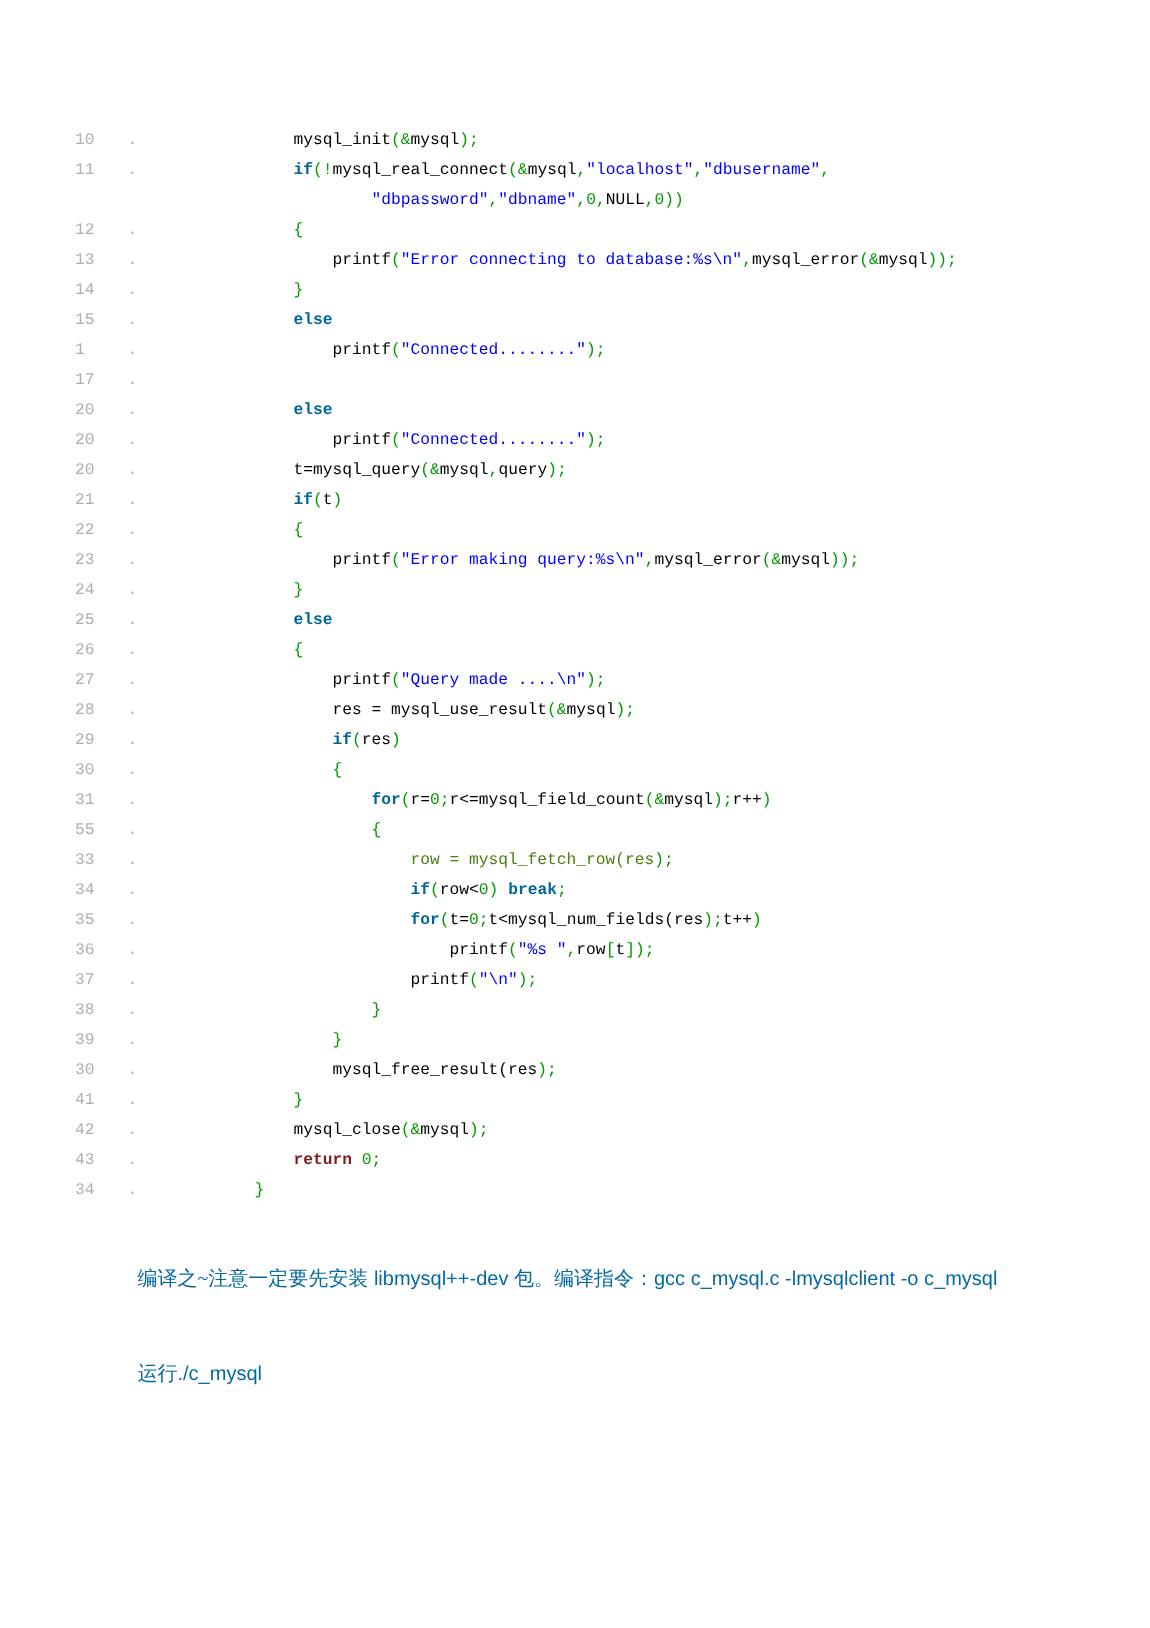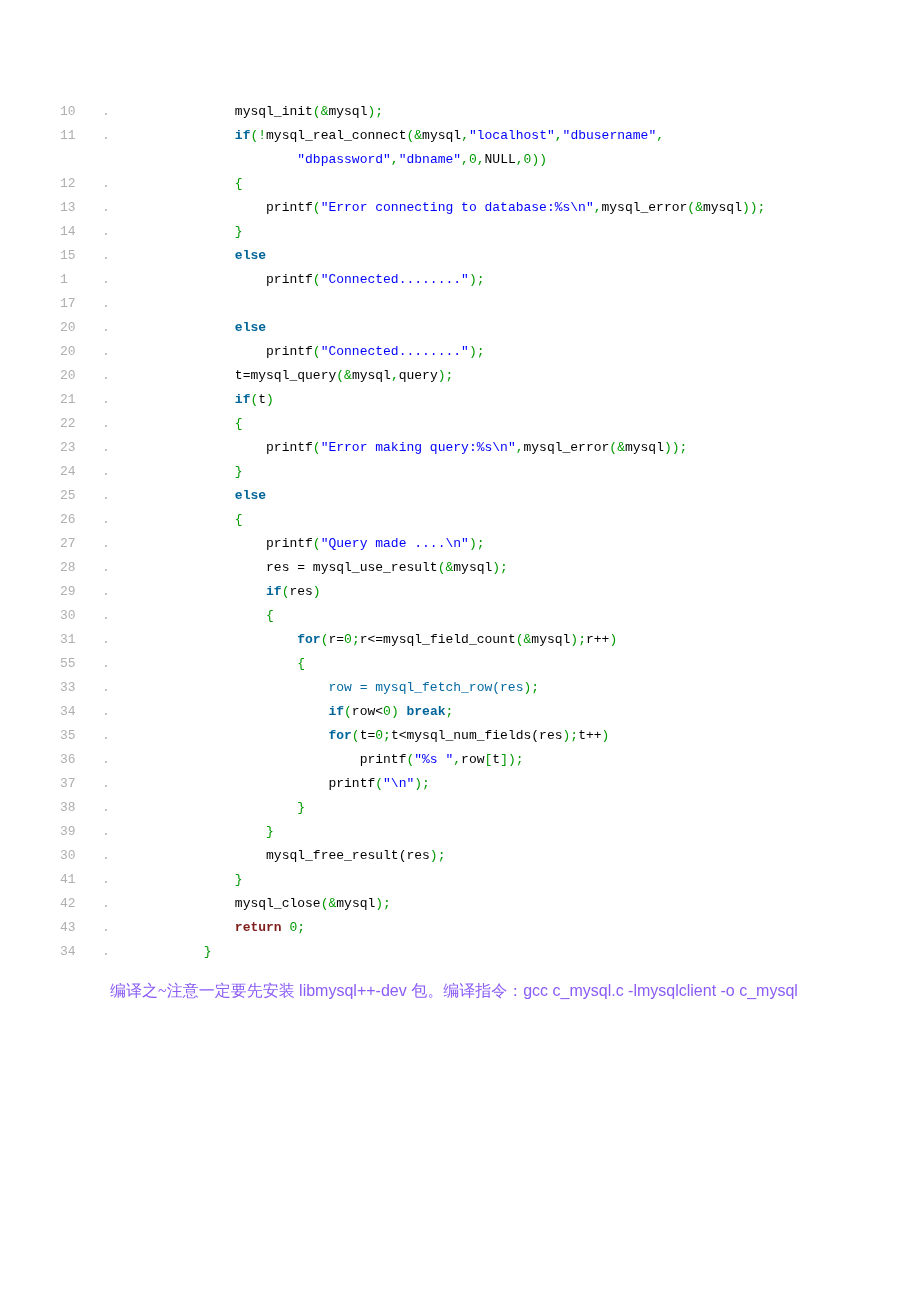--- a/index.html
+++ b/index.html
@@ -32,22 +32,22 @@
     color: #afafaf;
     flex-shrink: 0;
   }
   .code-cell {
     flex: 1;
     white-space: pre;
   }
   .paragraph {
     font-size: 16px;
     line-height: 32px;
-    color: #8b5cf6;
-    margin-top: 11px;
+    color: #0369a1;
+    margin-top: 44px;
     padding: 0 18px;
   }
   .para-indent { display:inline-block; width:2em; }
   .cjk { font-family: "SimSun", "Songti SC", serif; }
   .latin { font-family: Arial, "Helvetica Neue", sans-serif; }
 </style>
 </head>
 <body>
 
 <div class="page">
@@ -70,32 +70,35 @@
       <div class="code-row"><span class="line-num">23</span><span class="line-dot">.</span><span class="code-cell"><span>                    </span><span style="color: rgb(0, 0, 0);">printf</span><span style="color: rgb(0, 153, 0);">(</span><span style="color: rgb(0, 0, 255);">"Error making query:%s\n"</span><span style="color: rgb(0, 153, 0);">,</span><span style="color: rgb(0, 0, 0);">mysql_error</span><span style="color: rgb(0, 153, 0);">(</span><span style="color: rgb(0, 153, 0);">&amp;</span><span style="color: rgb(0, 0, 0);">mysql</span><span style="color: rgb(0, 153, 0);">));</span></span></div>
       <div class="code-row"><span class="line-num">24</span><span class="line-dot">.</span><span class="code-cell"><span>                </span><span style="color: rgb(0, 153, 0);">}</span></span></div>
       <div class="code-row"><span class="line-num">25</span><span class="line-dot">.</span><span class="code-cell"><span>                </span><span style="color: rgb(0, 102, 153); font-weight: bold;">else</span></span></div>
       <div class="code-row"><span class="line-num">26</span><span class="line-dot">.</span><span class="code-cell"><span>                </span><span style="color: rgb(0, 153, 0);">{</span></span></div>
       <div class="code-row"><span class="line-num">27</span><span class="line-dot">.</span><span class="code-cell"><span>                    </span><span style="color: rgb(0, 0, 0);">printf</span><span style="color: rgb(0, 153, 0);">(</span><span style="color: rgb(0, 0, 255);">"Query made ....\n"</span><span style="color: rgb(0, 153, 0);">);</span></span></div>
       <div class="code-row"><span class="line-num">28</span><span class="line-dot">.</span><span class="code-cell"><span>                    </span><span style="color: rgb(0, 0, 0);">res = mysql_use_result</span><span style="color: rgb(0, 153, 0);">(</span><span style="color: rgb(0, 153, 0);">&amp;</span><span style="color: rgb(0, 0, 0);">mysql</span><span style="color: rgb(0, 153, 0);">);</span></span></div>
       <div class="code-row"><span class="line-num">29</span><span class="line-dot">.</span><span class="code-cell"><span>                    </span><span style="color: rgb(0, 102, 153); font-weight: bold;">if</span><span style="color: rgb(0, 153, 0);">(</span><span style="color: rgb(0, 0, 0);">res</span><span style="color: rgb(0, 153, 0);">)</span></span></div>
       <div class="code-row"><span class="line-num">30</span><span class="line-dot">.</span><span class="code-cell"><span>                    </span><span style="color: rgb(0, 153, 0);">{</span></span></div>
       <div class="code-row"><span class="line-num">31</span><span class="line-dot">.</span><span class="code-cell"><span>                        </span><span style="color: rgb(0, 102, 153); font-weight: bold;">for</span><span style="color: rgb(0, 153, 0);">(</span><span style="color: rgb(0, 0, 0);">r=</span><span style="color: rgb(0, 153, 0);">0</span><span style="color: rgb(0, 153, 0);">;</span><span style="color: rgb(0, 0, 0);">r&lt;=mysql_field_count</span><span style="color: rgb(0, 153, 0);">(</span><span style="color: rgb(0, 153, 0);">&amp;</span><span style="color: rgb(0, 0, 0);">mysql</span><span style="color: rgb(0, 153, 0);">);</span><span style="color: rgb(0, 0, 0);">r++</span><span style="color: rgb(0, 153, 0);">)</span></span></div>
       <div class="code-row"><span class="line-num">55</span><span class="line-dot">.</span><span class="code-cell"><span>                        </span><span style="color: rgb(0, 153, 0);">{</span></span></div>
-      <div class="code-row"><span class="line-num">33</span><span class="line-dot">.</span><span class="code-cell"><span>                            </span><span style="color: #0369a1;">row = mysql_fetch_row(res</span><span style="color: rgb(0, 153, 0);">);</span></span></div>
+      <div class="code-row"><span class="line-num">33</span><span class="line-dot">.</span><span class="code-cell"><span>                            </span><span style="color: #4d7c0f;">row = mysql_fetch_row(res</span><span style="color: rgb(0, 153, 0);">);</span></span></div>
       <div class="code-row"><span class="line-num">34</span><span class="line-dot">.</span><span class="code-cell"><span>                            </span><span style="color: rgb(0, 102, 153); font-weight: bold;">if</span><span style="color: rgb(0, 153, 0);">(</span><span style="color: rgb(0, 0, 0);">row&lt;</span><span style="color: rgb(0, 153, 0);">0</span><span style="color: rgb(0, 153, 0);">)</span><span style="color: rgb(0, 0, 0);"> </span><span style="color: rgb(0, 102, 153); font-weight: bold;">break</span><span style="color: rgb(0, 153, 0);">;</span></span></div>
       <div class="code-row"><span class="line-num">35</span><span class="line-dot">.</span><span class="code-cell"><span>                            </span><span style="color: rgb(0, 102, 153); font-weight: bold;">for</span><span style="color: rgb(0, 153, 0);">(</span><span style="color: rgb(0, 0, 0);">t=</span><span style="color: rgb(0, 153, 0);">0</span><span style="color: rgb(0, 153, 0);">;</span><span style="color: rgb(0, 0, 0);">t&lt;mysql_num_fields(res</span><span style="color: rgb(0, 153, 0);">);</span><span style="color: rgb(0, 0, 0);">t++</span><span style="color: rgb(0, 153, 0);">)</span></span></div>
       <div class="code-row"><span class="line-num">36</span><span class="line-dot">.</span><span class="code-cell"><span>                                </span><span style="color: rgb(0, 0, 0);">printf</span><span style="color: rgb(0, 153, 0);">(</span><span style="color: rgb(0, 0, 255);">"%s "</span><span style="color: rgb(0, 153, 0);">,</span><span style="color: rgb(0, 0, 0);">row</span><span style="color: rgb(0, 153, 0);">[</span><span style="color: rgb(0, 0, 0);">t</span><span style="color: rgb(0, 153, 0);">]);</span></span></div>
       <div class="code-row"><span class="line-num">37</span><span class="line-dot">.</span><span class="code-cell"><span>                            </span><span style="color: rgb(0, 0, 0);">printf</span><span style="color: rgb(0, 153, 0);">(</span><span style="color: rgb(0, 0, 255);">"\n"</span><span style="color: rgb(0, 153, 0);">);</span></span></div>
       <div class="code-row"><span class="line-num">38</span><span class="line-dot">.</span><span class="code-cell"><span>                        </span><span style="color: rgb(0, 153, 0);">}</span></span></div>
       <div class="code-row"><span class="line-num">39</span><span class="line-dot">.</span><span class="code-cell"><span>                    </span><span style="color: rgb(0, 153, 0);">}</span></span></div>
       <div class="code-row"><span class="line-num">30</span><span class="line-dot">.</span><span class="code-cell"><span>                    </span><span style="color: rgb(0, 0, 0);">mysql_free_result(res</span><span style="color: rgb(0, 153, 0);">);</span></span></div>
       <div class="code-row"><span class="line-num">41</span><span class="line-dot">.</span><span class="code-cell"><span>                </span><span style="color: rgb(0, 153, 0);">}</span></span></div>
       <div class="code-row"><span class="line-num">42</span><span class="line-dot">.</span><span class="code-cell"><span>                </span><span style="color: rgb(0, 0, 0);">mysql_close</span><span style="color: rgb(0, 153, 0);">(</span><span style="color: rgb(0, 153, 0);">&amp;</span><span style="color: rgb(0, 0, 0);">mysql</span><span style="color: rgb(0, 153, 0);">);</span></span></div>
       <div class="code-row"><span class="line-num">43</span><span class="line-dot">.</span><span class="code-cell"><span>                </span><span style="color: #7f1d1d; font-weight: bold;">return</span><span style="color: rgb(0, 0, 0);"> </span><span style="color: rgb(0, 153, 0);">0</span><span style="color: rgb(0, 153, 0);">;</span></span></div>
       <div class="code-row"><span class="line-num">34</span><span class="line-dot">.</span><span class="code-cell"><span>            </span><span style="color: rgb(0, 153, 0);">}</span></span></div>
     </div>
 
   <div class="paragraph">
     <span class="para-indent"></span><span class="cjk">编译之~注意一定要先安装</span><span class="latin"> libmysql++-dev </span><span class="cjk">包。编译指令：</span><span class="latin">gcc c_mysql.c -lmysqlclient -o c_mysql</span>
   </div>
 
+  <div class="paragraph">
+    <span class="para-indent"></span><span class="cjk">运行</span><span class="latin">./c_mysql</span>
+  </div>
 
 </div>
 
 </body></html>

